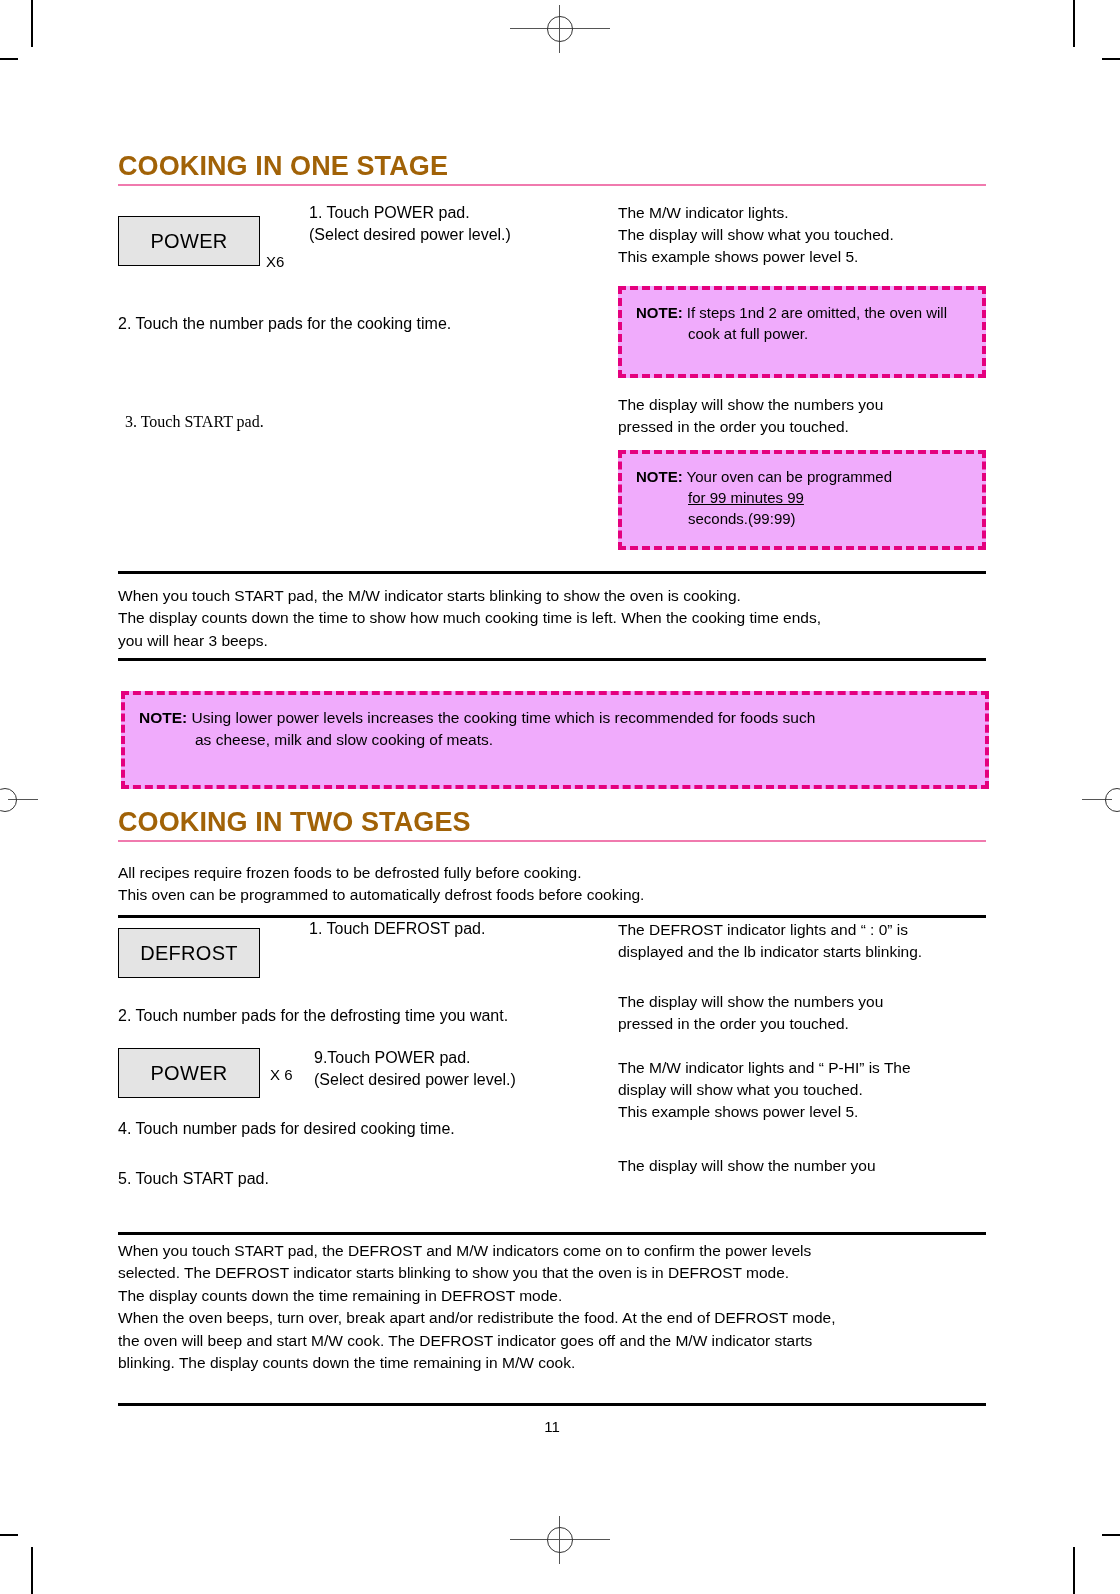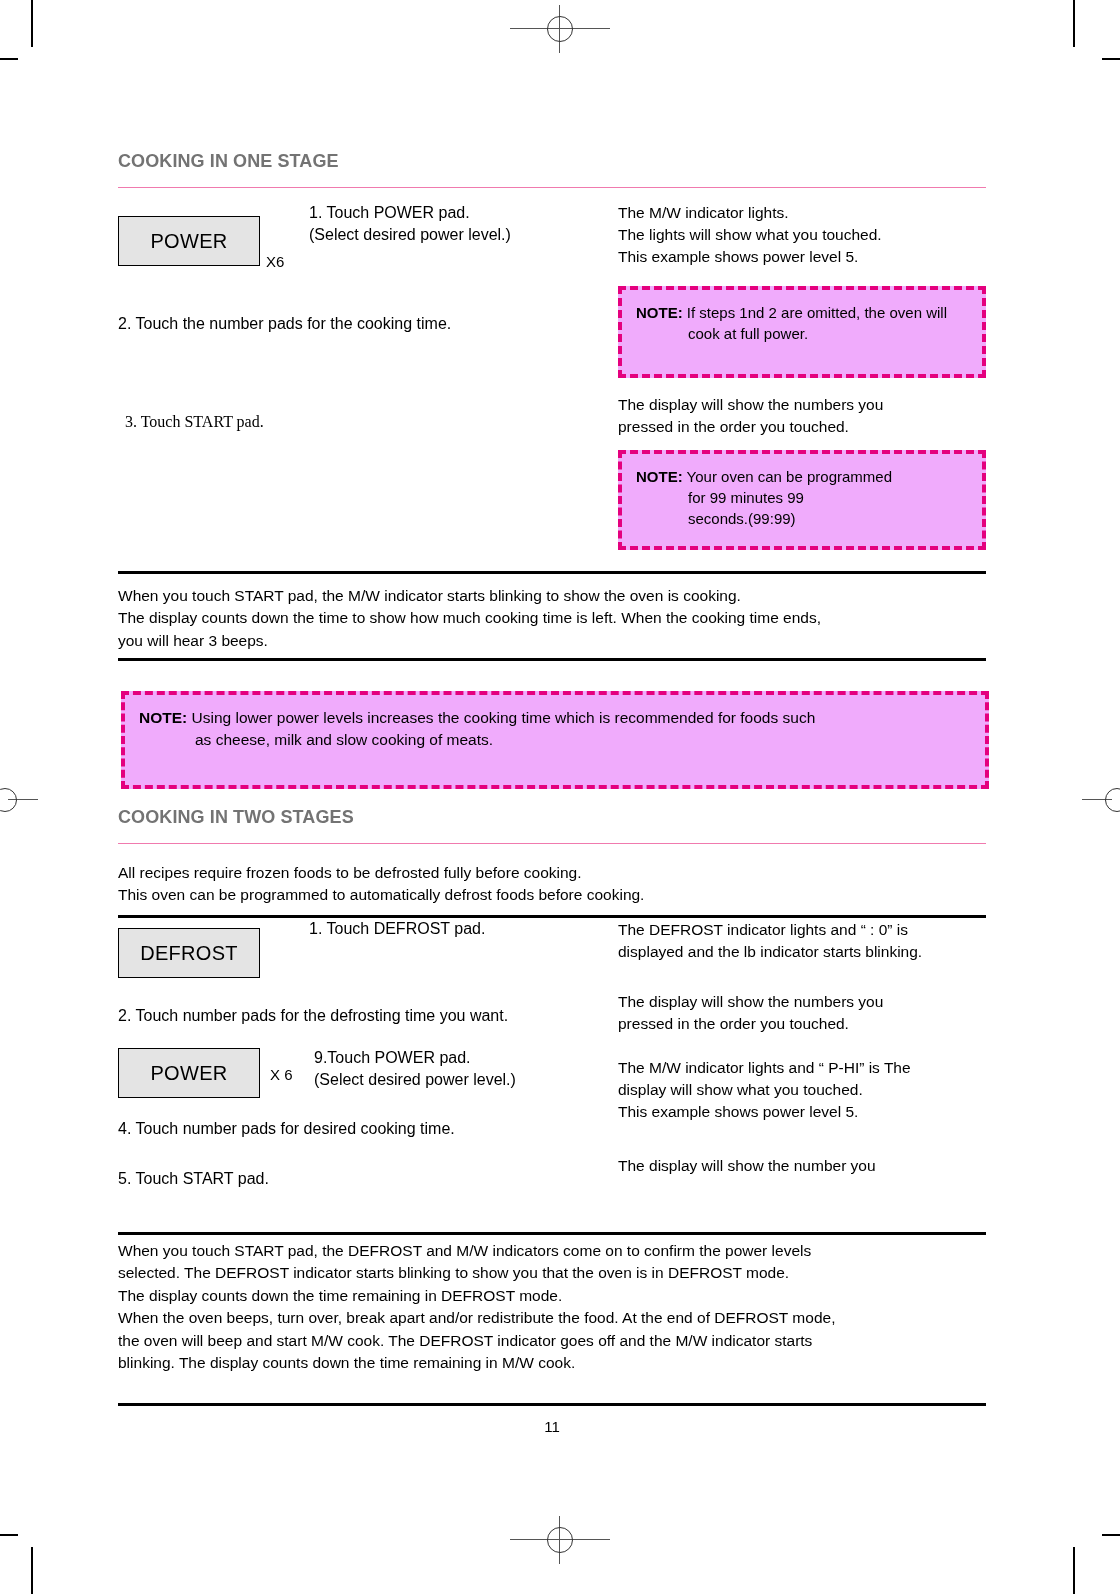--- a/index.html
+++ b/index.html
@@ -31,26 +31,26 @@
 
   
   .page {
     position: absolute;
     left: 118px;
     top: 0;
     width: 868px;
   }
 
   h1.section-title {
-    color: #737373;
-    font-size: 18px;
+    color: #a16207;
+    font-size: 27px;
     font-weight: bold;
     letter-spacing: 0.1px;
     margin: 0;
-    padding: 0 0 16px 0;
+    padding: 0 0 4px 0;
     line-height: 1.05;
   }
   .title-rule {
     height: 1.5px;
     background: #F07AAE;
     width: 100%;
     margin-bottom: 10px;
   }
   .rule-black {
     height: 3px;
@@ -169,21 +169,21 @@
   </div>
   <div class="abs pad-multiplier" style="left:148px; top:253px;">X6</div>
 
   <div class="abs step-text" style="left:191px; top:202px; width:320px;">
     <p>1. Touch POWER pad.</p>
     <p>(Select desired power level.)</p>
   </div>
 
   <div class="abs result-text" style="left:500px; top:202px; width:370px;">
     <p>The M/W indicator lights.</p>
-    <p>The lights will show what you touched.</p>
+    <p>The display will show what you touched.</p>
     <p>This example shows power level 5.</p>
   </div>
 
   <div class="abs note-box" style="left:500px; top:286px; width:368px; height:92px;">
     <div class="note-inner note-hang">
       <span class="note-label">NOTE:</span>
       <span>If steps 1nd 2 are omitted, the oven will cook at full power.</span>
     </div>
   </div>
 
@@ -198,21 +198,21 @@
     <p>The display will show the numbers you</p>
     <p>pressed in the order you touched.</p>
   </div>
 
   <div class="abs note-box" style="left:500px; top:450px; width:368px; height:100px;">
     <div class="note-inner">
       <p>
         <span class="note-label">NOTE:</span>
         <span>Your oven can be programmed</span>
       </p>
-      <p style="padding-left:52px;">for 99 minutes 99</p>
+      <p style="padding-left:52px;text-decoration:underline;">for 99 minutes 99</p>
       <p style="padding-left:52px;">seconds.(99:99)</p>
     </div>
   </div>
 
   <div class="abs rule-black" style="left:0; top:571px; width:868px;"></div>
   <div class="abs body-text" style="left:0; top:585px; width:868px;">
     <p>When you touch START pad, the M/W indicator starts blinking to show the oven is cooking.</p>
     <p>The display counts down the time to show how much cooking time is left. When the cooking time ends,</p>
     <p>you will hear 3 beeps.</p>
   </div>

